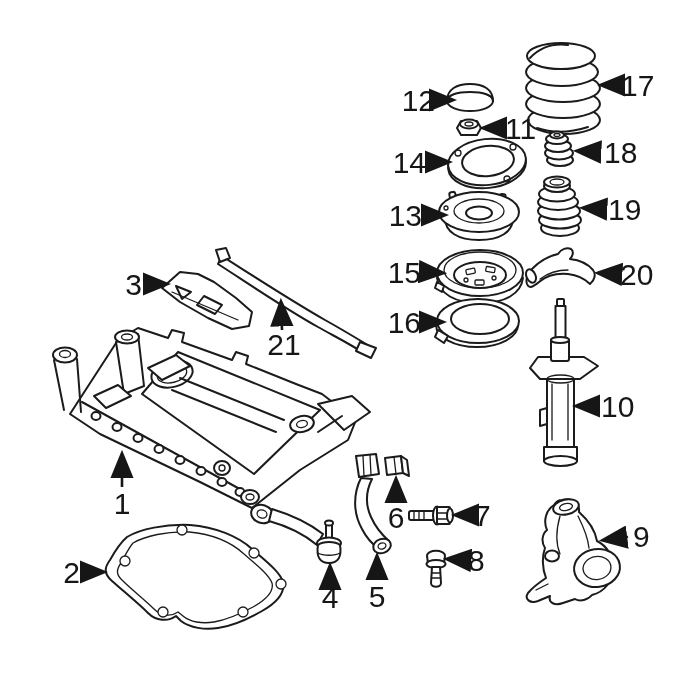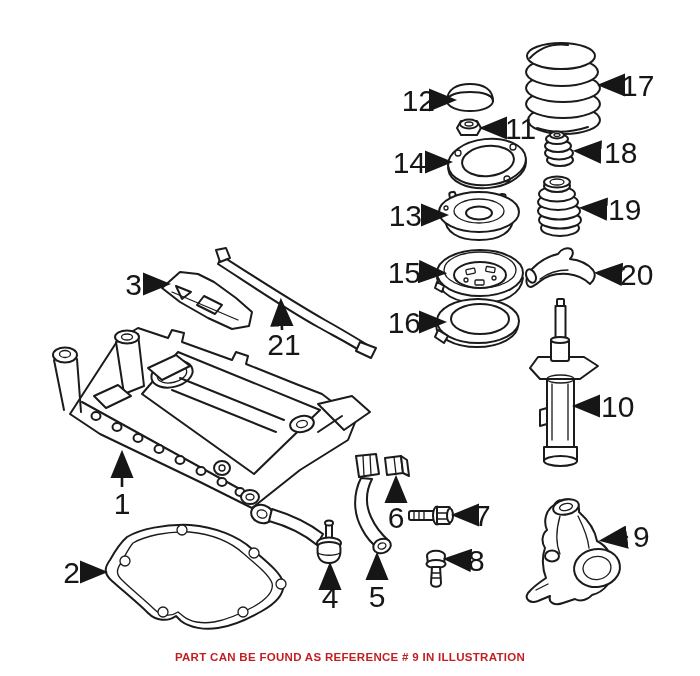--- a/index.html
+++ b/index.html
@@ -312,14 +312,13 @@
   <g>
     <line class="arrow" x1="616" y1="274" x2="599" y2="273" marker-end="url(#ah)"></line>
     <text class="num" x="620" y="285" text-anchor="start">20</text>
   </g>
   <g>
     <line class="arrow" x1="282" y1="330" x2="281" y2="303" marker-end="url(#ah)"></line>
     <text class="num" x="284" y="355" text-anchor="middle">21</text>
   </g>
 </svg>
 
-<div class="caption">PART CAN BE FOUND AS REFERENCE # 9 IN ILLUSTRATION</div>
 </div>
 
 </body></html>

